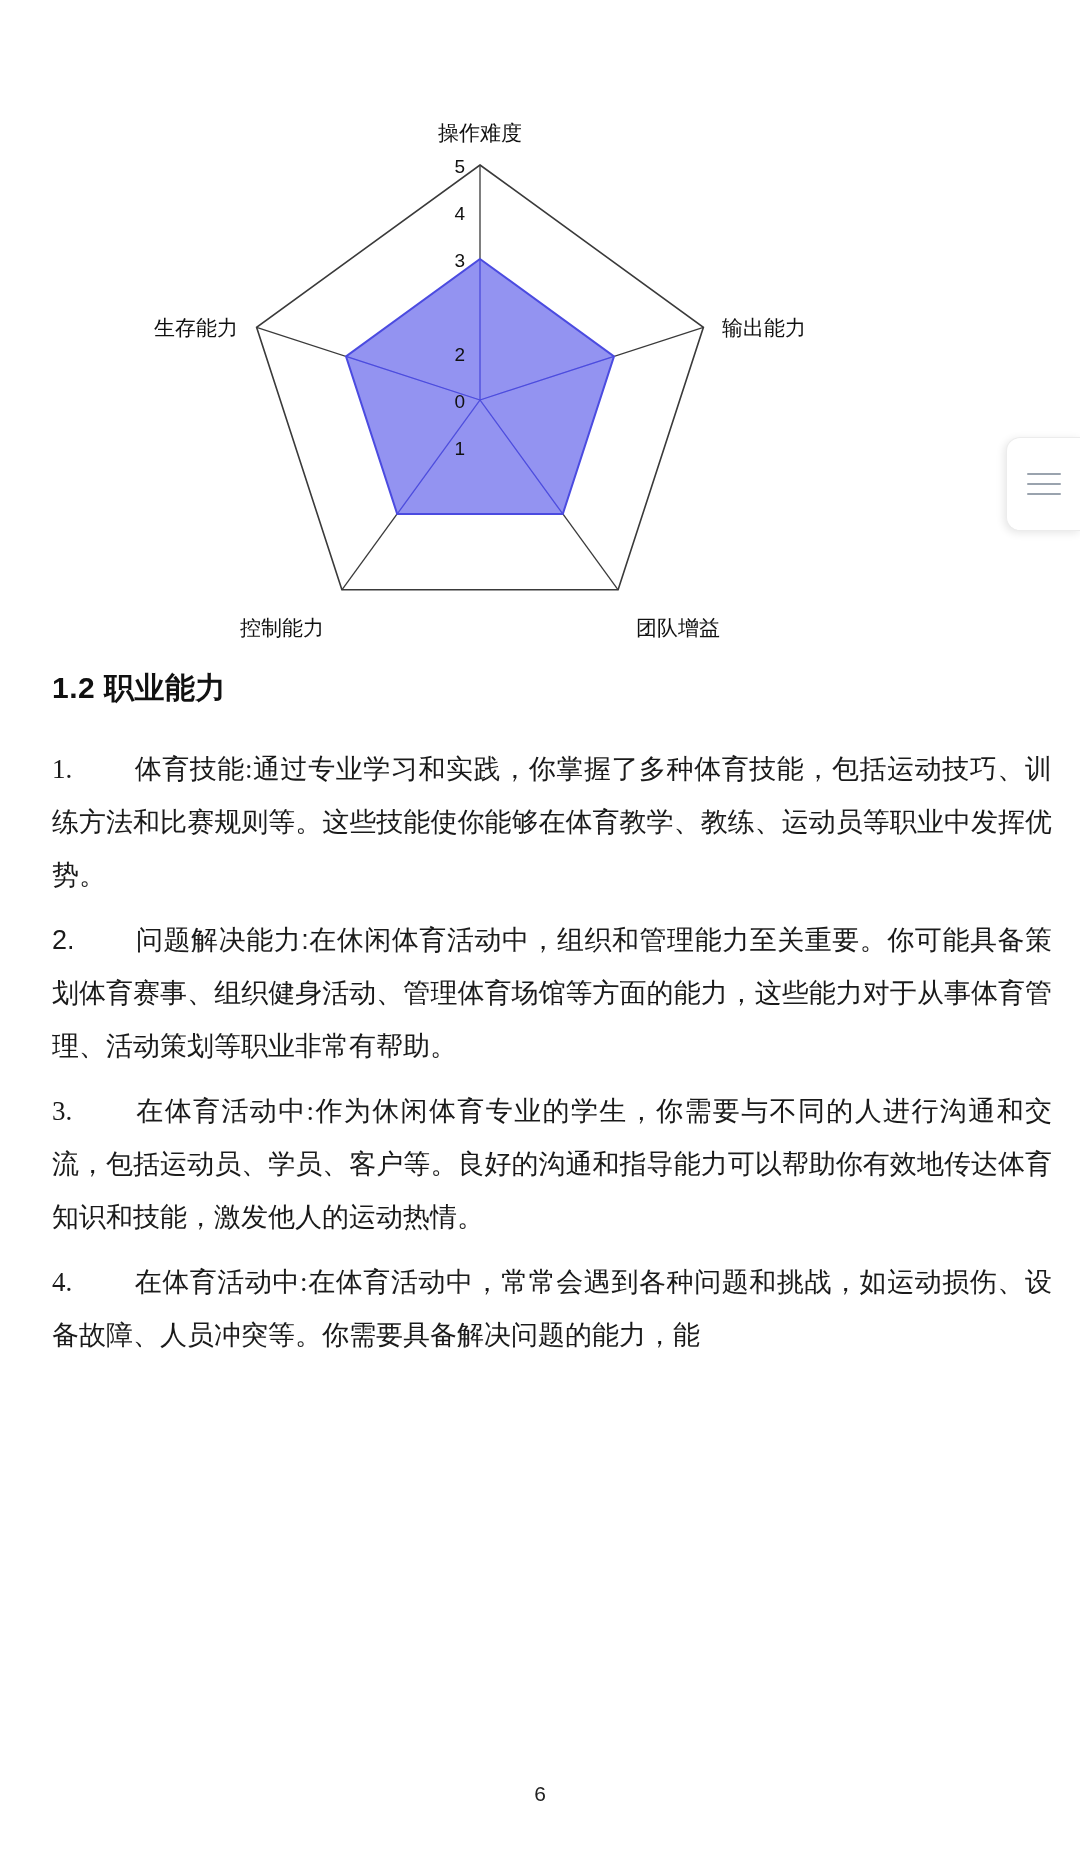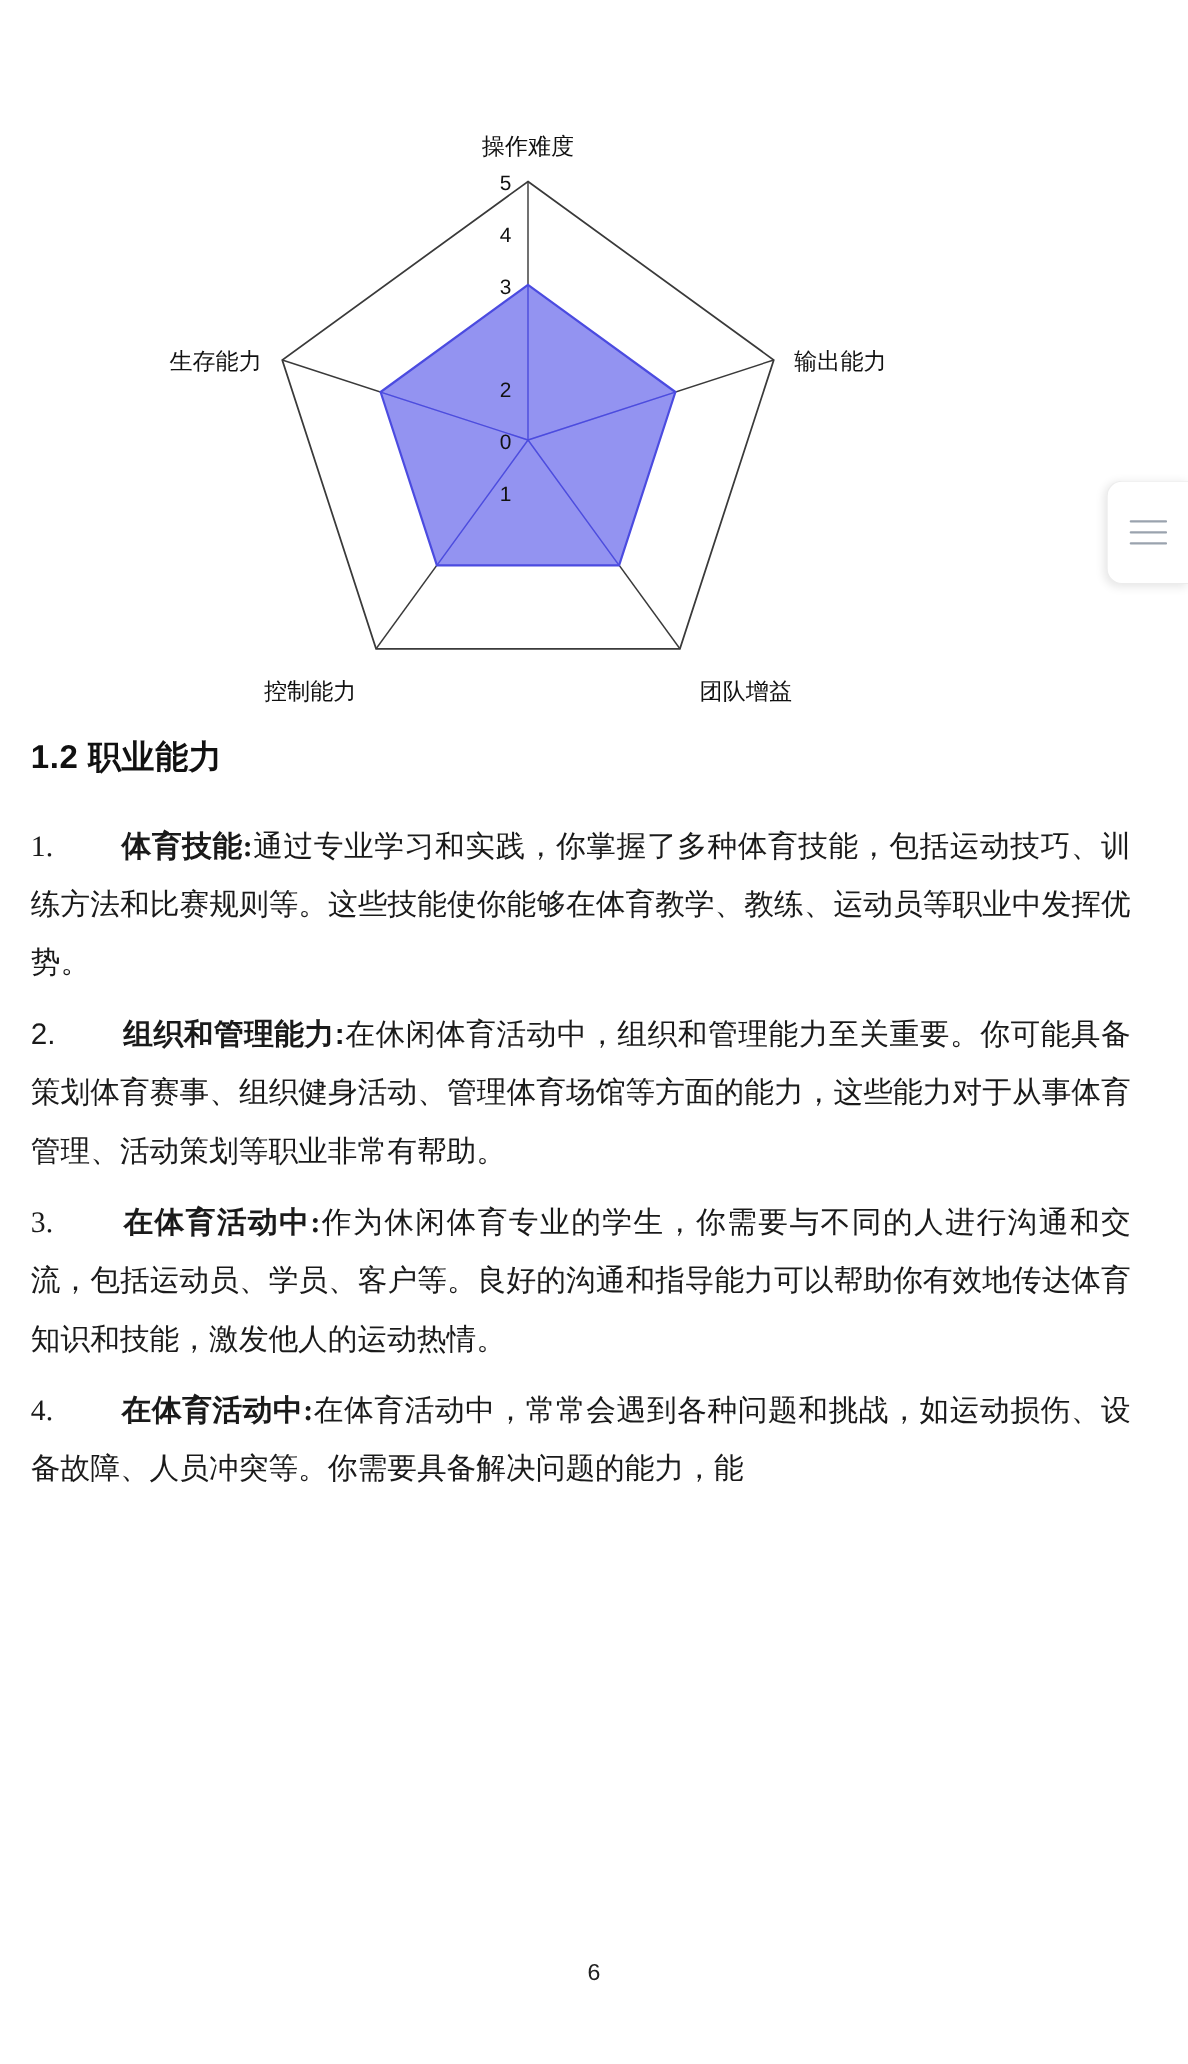--- a/index.html
+++ b/index.html
@@ -71,21 +71,21 @@
   }
   .fab .bars span {
     display: block;
     height: 2px;
     background: #9aa3ae;
     border-radius: 1px;
   }
   
   .body-text {
     position: absolute;
-    left: 28px;
+    left: 52px;
     top: 668px;
     width: 1000px;
   }
   h2.section-title {
     font-family: "Liberation Sans", "DejaVu Sans", sans-serif;
     font-size: 30px;
     font-weight: bold;
     margin: 0 0 34px 0;
     letter-spacing: 0.5px;
     color: #111;
@@ -100,21 +100,21 @@
   }
   p.para .num {
     display: inline-block;
     min-width: 34px;
   }
   p.para .indent {
     display: inline-block;
     width: 34px;
   }
   p.para .lead {
-    font-weight: bold;
+    font-weight: normal;
   }
   .sans {
     font-family: "Liberation Sans", "DejaVu Sans", sans-serif;
   }
   .pageno {
     position: absolute;
     left: 0;
     top: 1782px;
     width: 1080px;
     text-align: center;
@@ -180,21 +180,21 @@
 
     <p class="para">
       <span class="num">1.</span>
       <span class="indent"></span>
       <span class="lead">体育技能:</span><span>通过专业学习和实践，你掌握了多种体育技能，包括运动技巧、训练方法和比赛规则等。这些技能使你能够在体育教学、教练、运动员等职业中发挥优势。</span>
     </p>
 
     <p class="para sans">
       <span class="num">2.</span>
       <span class="indent"></span>
-      <span class="lead">组织和管理能力:</span><span>在休闲体育活动中，组织和管理能力至关重要。你可能具备策划体育赛事、组织健身活动、管理体育场馆等方面的能力，这些能力对于从事体育管理、活动策划等职业非常有帮助。</span>
+      <span class="lead">问题解决能力:</span><span>在休闲体育活动中，组织和管理能力至关重要。你可能具备策划体育赛事、组织健身活动、管理体育场馆等方面的能力，这些能力对于从事体育管理、活动策划等职业非常有帮助。</span>
     </p>
 
     <p class="para">
       <span class="num">3.</span>
       <span class="indent"></span>
       <span class="lead">在体育活动中:</span><span>作为休闲体育专业的学生，你需要与不同的人进行沟通和交流，包括运动员、学员、客户等。良好的沟通和指导能力可以帮助你有效地传达体育知识和技能，激发他人的运动热情。</span>
     </p>
 
     <p class="para">
       <span class="num">4.</span>

